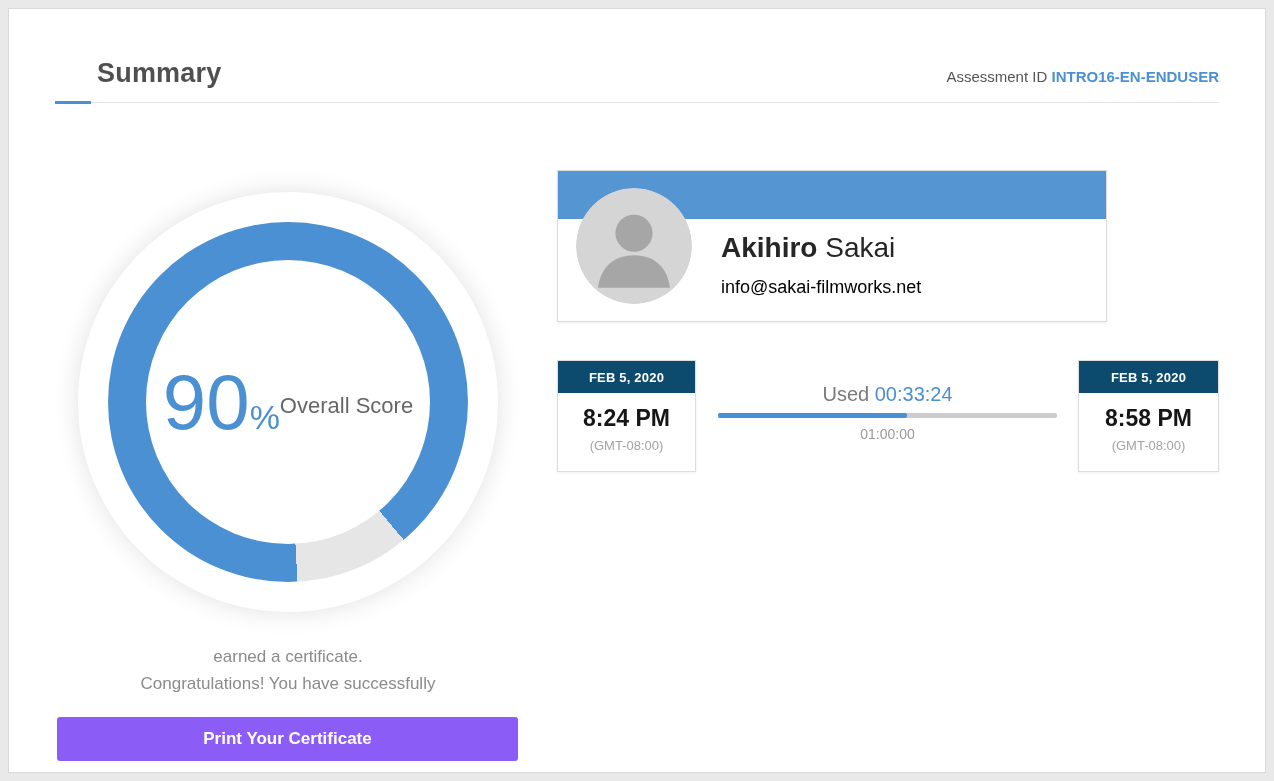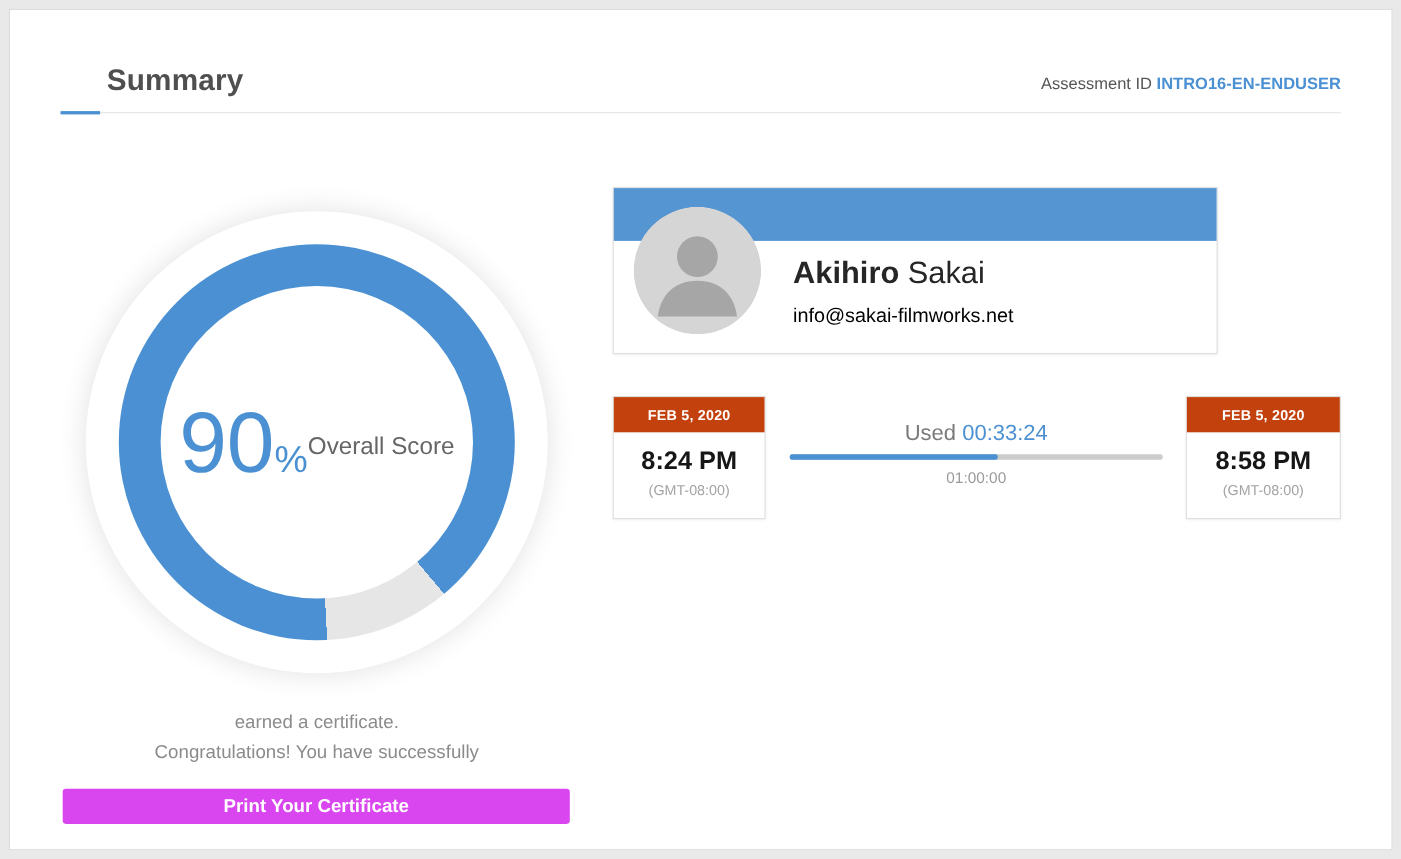--- a/index.html
+++ b/index.html
@@ -60,22 +60,22 @@
   .score-big .num { font-size: 78px; font-weight: 400; }
   .score-big .pct { font-size: 34px; font-weight: 400; }
   .score-label { margin-top: 8px; font-size: 22px; color: #666666; }
   
   .congrats {
     position: absolute; left: 58px; top: 643px; width: 460px;
     text-align: center; font-size: 17px; color: #8b8b8b; line-height: 1.6;
   }
   .print-btn {
     position: absolute; left: 57px; top: 717px;
-    width: 461px; height: 32px;
-    background: #d946ef; color: #ffffff;
+    width: 461px; height: 44px;
+    background: #8b5cf6; color: #ffffff;
     border: none; border-radius: 3px;
     font-family: "Liberation Sans", sans-serif;
     font-size: 17px; font-weight: 700;
     cursor: pointer;
   }
   
   .profile-card {
     position: absolute; left: 557px; top: 170px;
     width: 550px; height: 152px;
     background: #ffffff; border: 1px solid #dddddd;
@@ -98,21 +98,21 @@
   
   .time-card {
     position: absolute; top: 360px; height: 112px;
     background: #ffffff; border: 1px solid #dddddd;
     box-shadow: 0 1px 3px rgba(0,0,0,0.06);
     text-align: center;
   }
   .time-card.start { left: 557px; width: 139px; }
   .time-card.end { left: 1078px; width: 141px; }
   .time-card .date-banner {
-    height: 32px; background: #c2410c; color: #ffffff;
+    height: 32px; background: #0c4a6e; color: #ffffff;
     font-size: 13px; font-weight: 700;
     display: flex; align-items: center; justify-content: center;
     letter-spacing: 0.2px;
   }
   .time-card .time { margin-top: 12px; font-size: 23px; font-weight: 700; color: #161616; }
   .time-card .tz { margin-top: 6px; font-size: 13px; color: #a3a3a3; }
   
   .usage { position: absolute; left: 718px; top: 383px; width: 339px; text-align: center; }
   .usage-label { font-size: 20px; color: #7a7a7a; }
   .usage-label .used-time { color: #4a90d2; }

